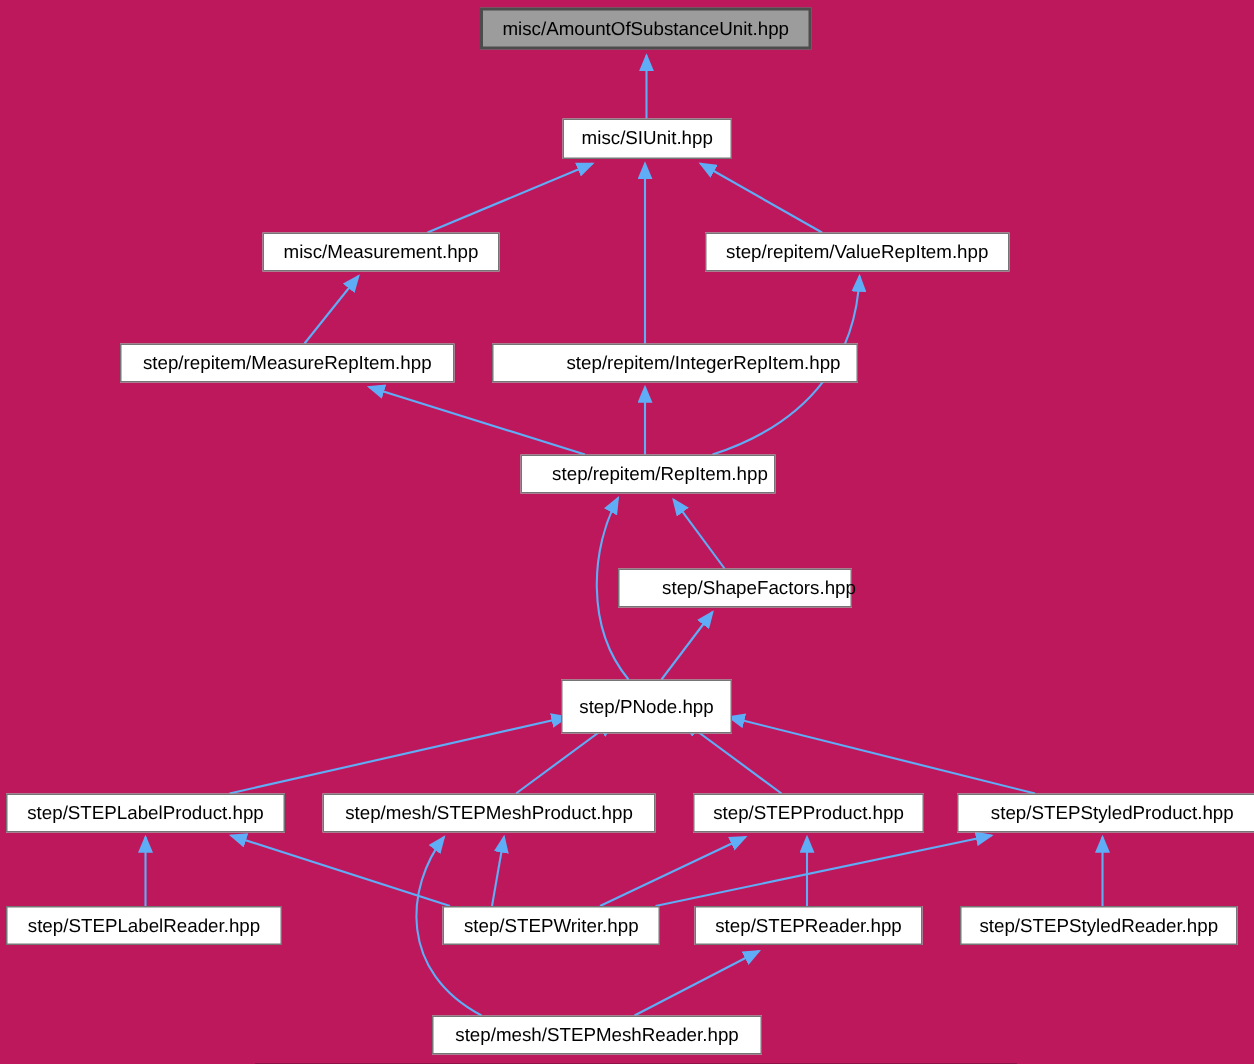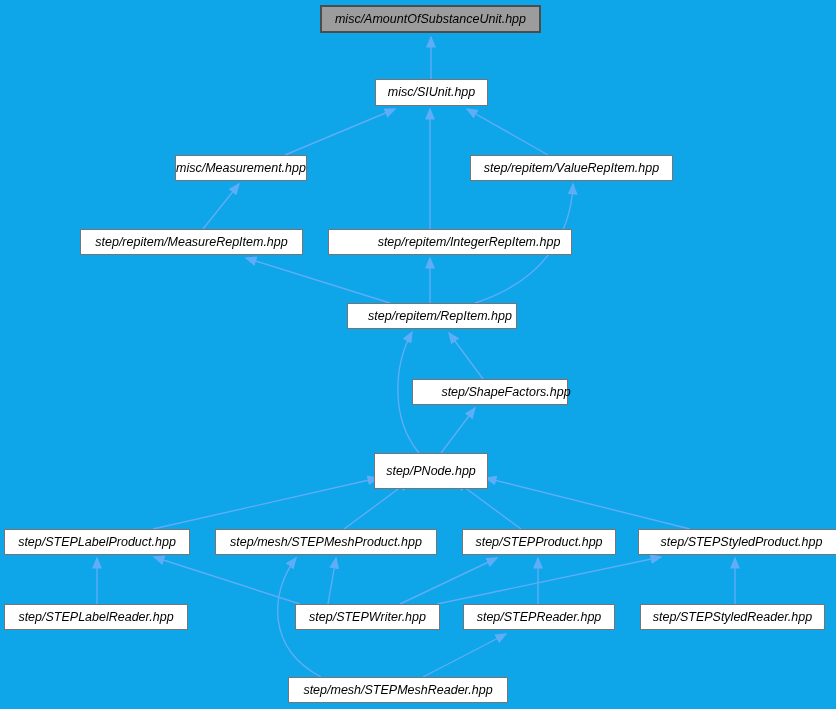--- a/index.html
+++ b/index.html
@@ -26,21 +26,21 @@
     cursor:pointer;
   }
   .node.main {
     background:#9c9c9c;
     border:2px solid #4c4c4c;
   }
 </style>
 </head>
 <body style="background: rgb(0, 0, 0);">
 
-<div id="graph" style="background: #0ea5e9; font-style: italic;">
+<div id="graph" style="background: #be185d;">
   <svg id="edges" width="836" height="709" viewBox="0 0 836 709" xmlns="http://www.w3.org/2000/svg">
     <defs>
       <marker id="arrowhead" viewBox="0 0 12 10" refX="10.5" refY="5" markerWidth="12" markerHeight="10" orient="auto" markerUnits="userSpaceOnUse">
         <path id="arrowhead-shape" d="M0,0 L12,5 L0,10 Z" fill="#5fadf6"></path>
       </marker>
     </defs>
     <g id="edge-group">
         <path d="M431,79 L431,37" class="edge" stroke="#5fadf6" marker-end="url(#arrowhead)"></path>
         <path d="M285,155 L395,109" class="edge" stroke="#5fadf6" marker-end="url(#arrowhead)"></path>
         <path d="M430,229 L430,109" class="edge" stroke="#5fadf6" marker-end="url(#arrowhead)"></path>
@@ -63,21 +63,21 @@
         <path d="M538,604 L538,558" class="edge" stroke="#5fadf6" marker-end="url(#arrowhead)"></path>
         <path d="M400,604 L497,558" class="edge" stroke="#5fadf6" marker-end="url(#arrowhead)"></path>
         <path d="M735,604 L735,558" class="edge" stroke="#5fadf6" marker-end="url(#arrowhead)"></path>
         <path d="M437,604 L661,557" class="edge" stroke="#5fadf6" marker-end="url(#arrowhead)"></path>
         <path d="M423,677 L506,634" class="edge" stroke="#5fadf6" marker-end="url(#arrowhead)"></path>
       </g>
   </svg>
   <div id="nodes">
       <div class="node main" style="left: 320px; top: 5px; width: 221px; height: 28px;">misc/AmountOfSubstanceUnit.hpp</div>
       <div class="node" style="left: 375px; top: 79px; width: 113px; height: 27px;">misc/SIUnit.hpp</div>
-      <div class="node" style="left: 175px; top: 155px; width: 132px; height: 26px;">misc/Measurement.hpp</div>
+      <div class="node" style="left: 175px; top: 155px; width: 158px; height: 26px;">misc/Measurement.hpp</div>
       <div class="node" style="left: 470px; top: 155px; width: 203px; height: 26px;">step/repitem/ValueRepItem.hpp</div>
       <div class="node" style="left: 80px; top: 229px; width: 223px; height: 26px;">step/repitem/MeasureRepItem.hpp</div>
       <div class="node" style="left: 328px; top: 229px; width: 244px; height: 26px; padding-left: 38px;">step/repitem/IntegerRepItem.hpp</div>
       <div class="node" style="left: 347px; top: 303px; width: 170px; height: 26px; padding-left: 16px;">step/repitem/RepItem.hpp</div>
       <div class="node" style="left: 412px; top: 379px; width: 156px; height: 26px; padding-left: 32px;">step/ShapeFactors.hpp</div>
       <div class="node" style="left: 374px; top: 453px; width: 114px; height: 36px;">step/PNode.hpp</div>
       <div class="node" style="left: 4px; top: 529px; width: 186px; height: 26px;">step/STEPLabelProduct.hpp</div>
       <div class="node" style="left: 215px; top: 529px; width: 222px; height: 26px;">step/mesh/STEPMeshProduct.hpp</div>
       <div class="node" style="left: 462px; top: 529px; width: 154px; height: 26px;">step/STEPProduct.hpp</div>
       <div class="node" style="left: 638px; top: 529px; width: 207px; height: 26px;">step/STEPStyledProduct.hpp</div>

